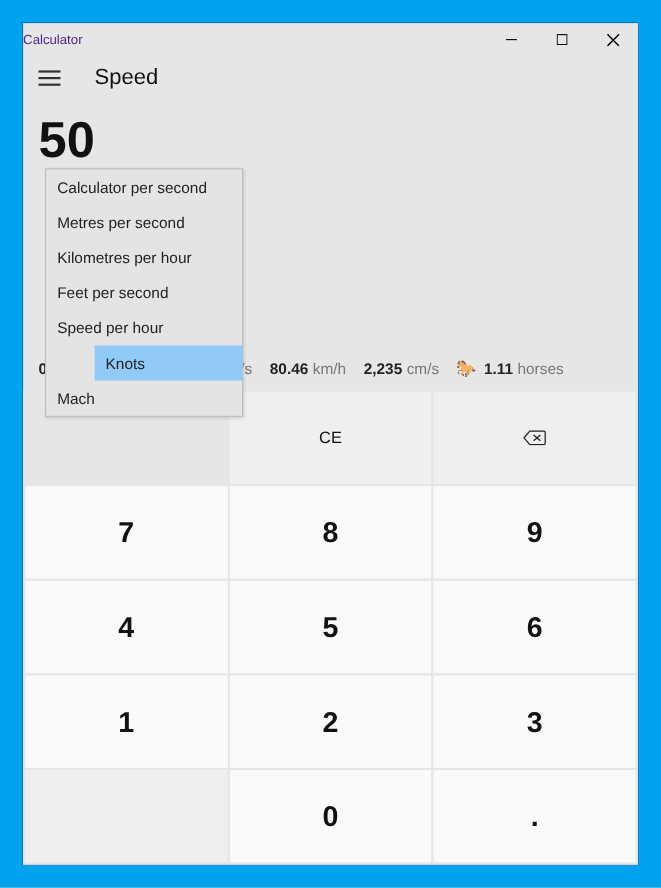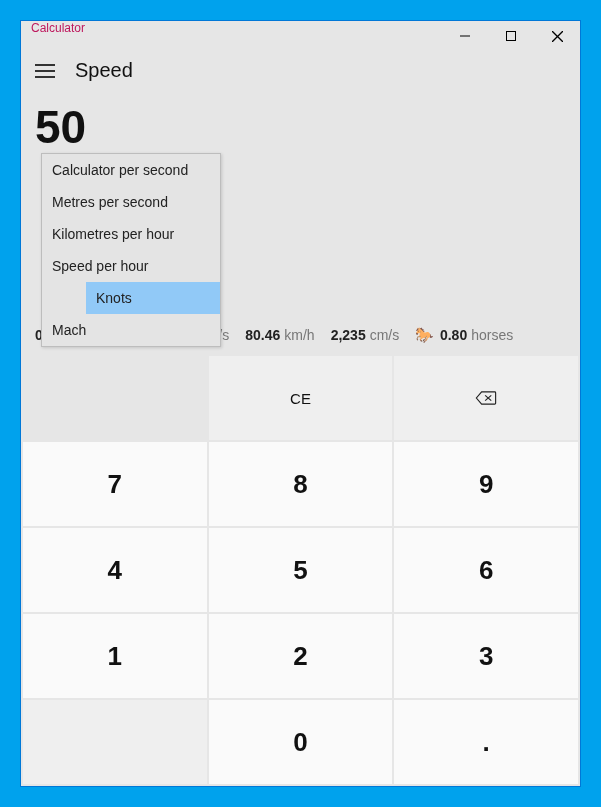--- a/index.html
+++ b/index.html
@@ -14,40 +14,40 @@
     height: 767px;
     background: #e6e6e6;
     border: 1px solid #0078d7;
     display: flex;
     flex-direction: column;
     position: relative;
   }
   .titlebar {
     height: 30px;
     display: flex;
-    align-items: flex-start;
-    padding-left: 10px;
+    align-items: center;
+    padding-left: 0;
     font-size: 12px;
-    color: #be185d;
+    color: #4c1d95;
   }
   .titlebar .spacer { flex: 1; }
   .win-btn {
     width: 46px;
     height: 30px;
     display: flex;
     align-items: center;
     justify-content: center;
     font-size: 14px;
     color: #000;
   }
   .header {
     display: flex;
     align-items: center;
     padding: 8px 10px 18px 10px;
-    gap: 20px;
+    gap: 31px;
   }
   .hamburger {
     width: 20px; height: 14px;
     display: flex; flex-direction: column; justify-content: space-between;
     margin-left: 4px;
   }
   .hamburger span { display:block; height:2px; background:#333; width:100%; }
   .mode-title { font-size: 20px; font-weight: 400; color: #111; }
   .display-area {
     flex: 0 0 auto;
@@ -171,21 +171,21 @@
     <span class="conv-item">
       <span class="conv-val">80.46</span>
       <span class="conv-unit">km/h</span>
     </span>
     <span class="conv-item">
       <span class="conv-val">2,235</span>
       <span class="conv-unit">cm/s</span>
     </span>
     <span class="conv-item">
       <span class="horse-icon">🐎</span>
-      <span class="conv-val">0.80</span>
+      <span class="conv-val">1.11</span>
       <span class="conv-unit">horses</span>
     </span>
   </div>
 
   <div class="keypad">
     <div class="key empty-top"></div>
     <div class="key func">CE</div>
     <div class="key func">
       <svg class="backspace-svg" viewBox="0 0 24 16">
         <path d="M7 1 H22 A1 1 0 0 1 23 2 V14 A1 1 0 0 1 22 15 H7 L1 8 Z" fill="none" stroke="#222" stroke-width="1.3"></path>
@@ -208,18 +208,19 @@
 
     <div class="key blank"></div>
     <div class="key num">0</div>
     <div class="key num">.</div>
   </div>
 
   <div class="dropdown" id="dropdown">
       <div class="dropdown-item">Calculator per second</div>
       <div class="dropdown-item">Metres per second</div>
       <div class="dropdown-item">Kilometres per hour</div>
+      <div class="dropdown-item">Feet per second</div>
       <div class="dropdown-item">Speed per hour</div>
       <div class="dropdown-item selected">Knots</div>
       <div class="dropdown-item">Mach</div>
     </div>
 
 </div>
 
 </body></html>

